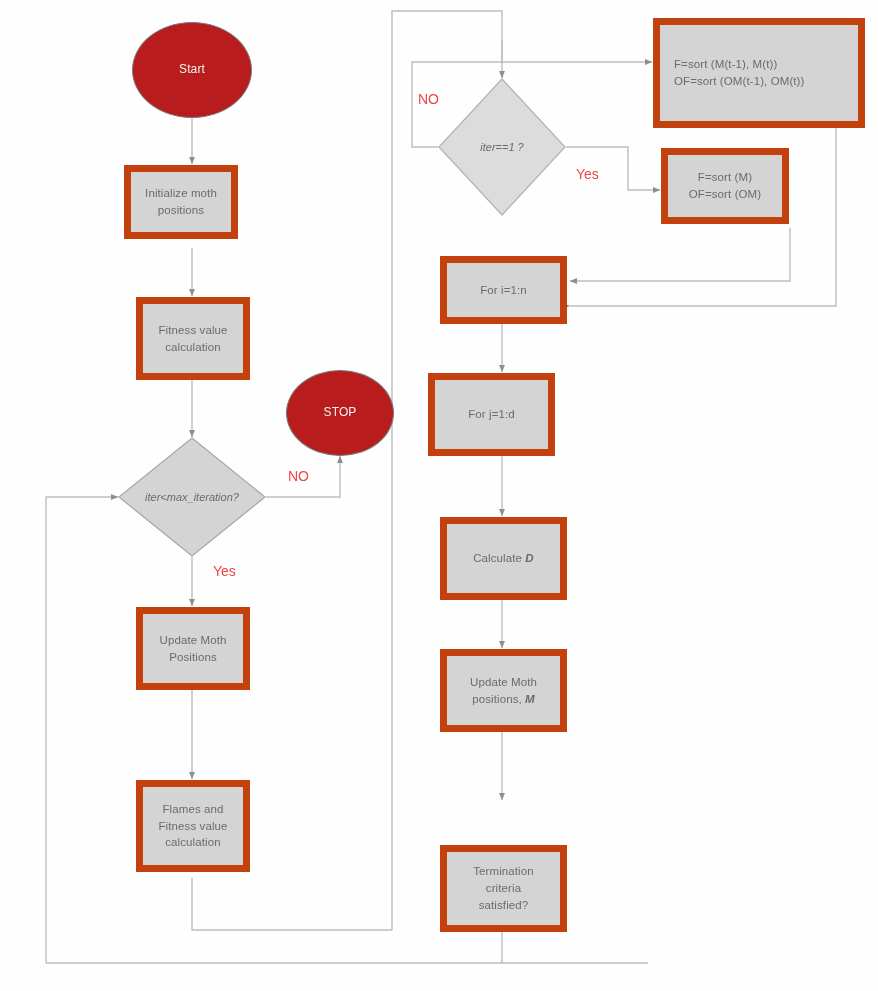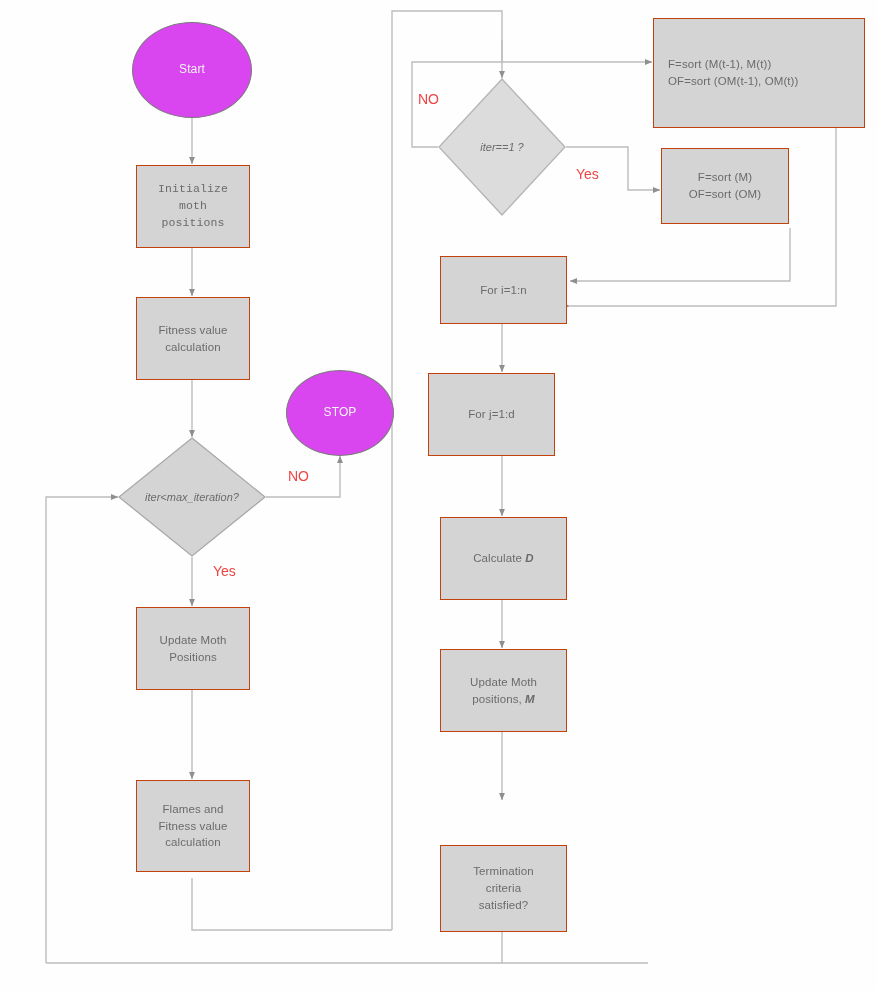--- a/index.html
+++ b/index.html
@@ -32,25 +32,25 @@
     align-items: center;
     justify-content: center;
     text-align: center;
     color: #6b6b6b;
     font-size: 11.5px;
     line-height: 1.45;
     letter-spacing: 0.1px;
   }
   .proc {
     background: #d4d4d4;
-    border: 1px solid #c2410c;
+    border: 7px solid #c2410c;
     padding: 2px 4px;
   }
   .term {
-    background: #d946ef;
+    background: #b91c1c;
     border: 1px solid #7a7a7a;
     border-radius: 50%;
     color: #f2f2f2;
     font-size: 12px;
   }
   .diamond-wrap {
     position: absolute;
     font-style: italic;
   }
   .diamond-wrap .dshape {
@@ -139,21 +139,21 @@
       <path d="M502,732 L502,800" marker-end="url(#arrow)"></path>
 
       <path d="M502,888 L502,963"></path>
     </g>
   </svg>
 
   <div class="node term" style="left:132px; top:22px; width:120px; height:96px;">
     <span>Start</span>
   </div>
 
-  <div class="node proc" style="left:136px; top:165px; width:114px; height:83px;font-family:Liberation Mono, monospace;">
+  <div class="node proc" style="left:124px; top:165px; width:114px; height:74px;">
     <span>
       <span class="node-line">Initialize moth</span>
       <span class="node-line">positions</span>
     </span>
   </div>
 
   <div class="node proc" style="left:136px; top:297px; width:114px; height:83px;">
     <span>
       <span class="node-line">Fitness value</span>
       <span class="node-line">calculation</span>

